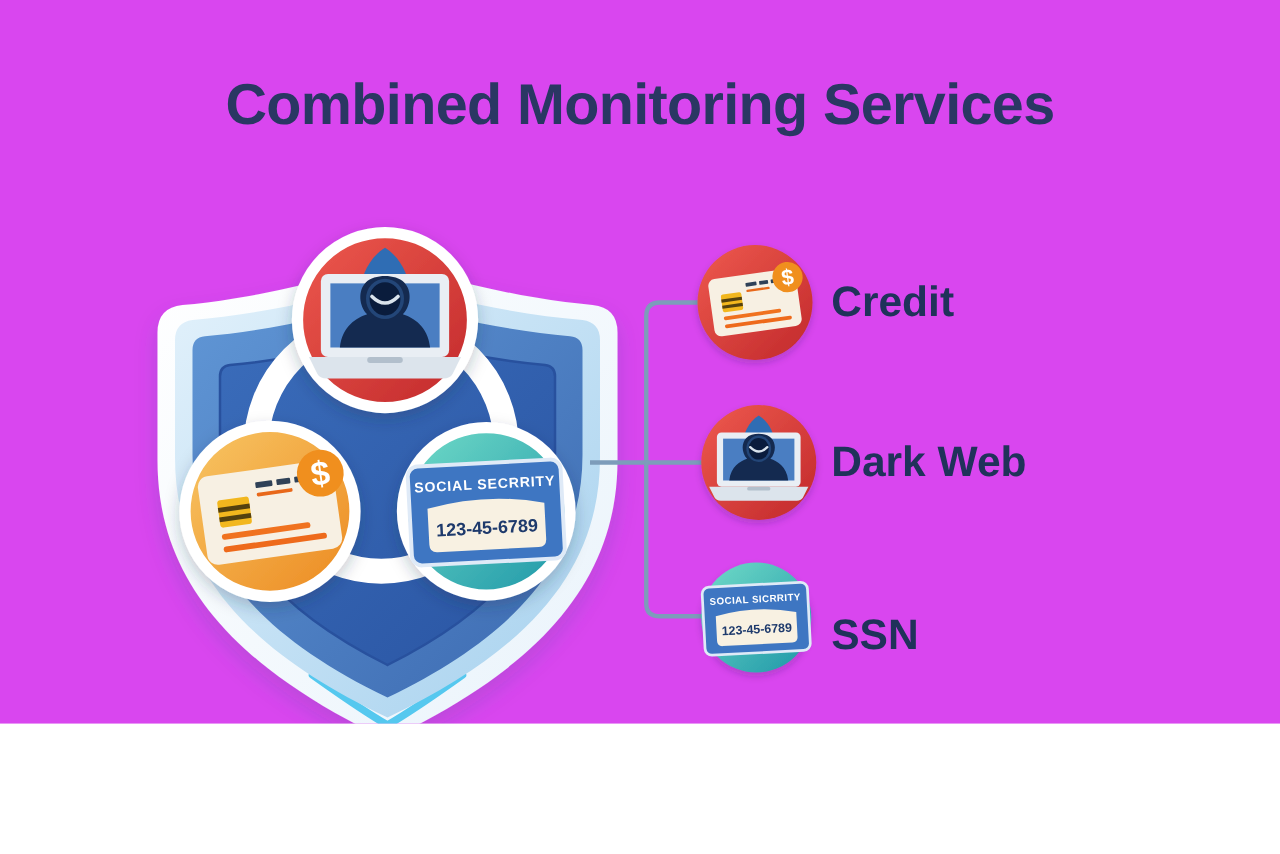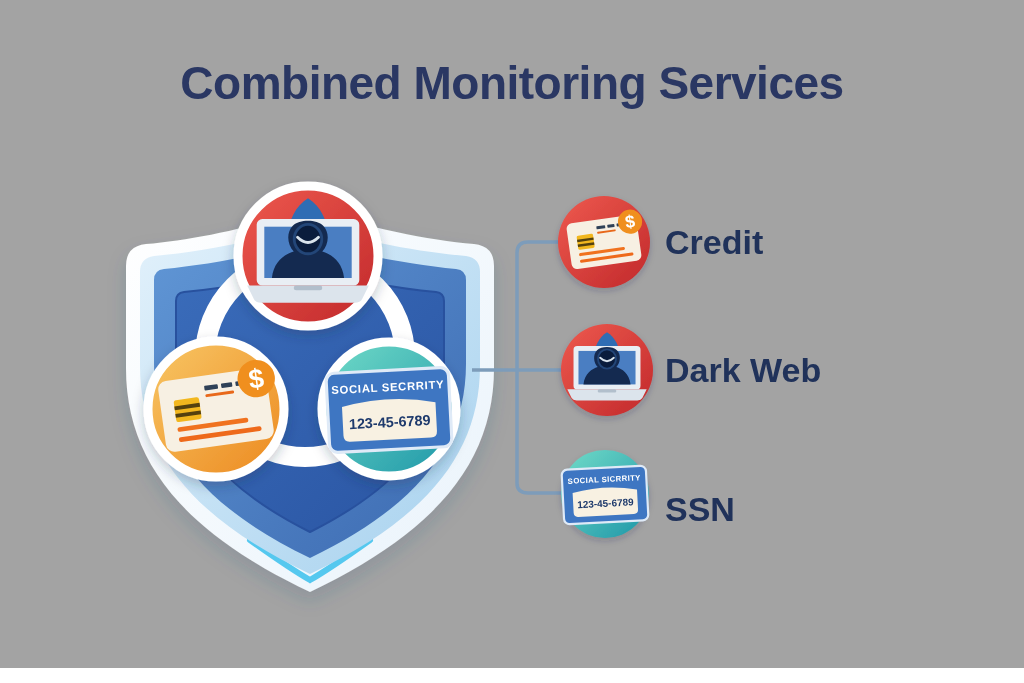--- a/index.html
+++ b/index.html
@@ -1,19 +1,19 @@
 <!DOCTYPE html>
 <html><head>
 <meta charset="utf-8">
 <style>
   html,body{margin:0;padding:0;background:#ffffff;}
   .canvas{
     position:relative;
-    width:1024px;height:668px;
-    background:#a3a3a3;
+    width:1024px;height:579px;
+    background:#d946ef;
     overflow:hidden;
     font-family:"Liberation Sans",sans-serif;
   }
   .page-title{
     position:absolute;
     left:0;right:0;top:56px;
     margin:0;
     text-align:center;
     font-size:46px;
     font-weight:700;

